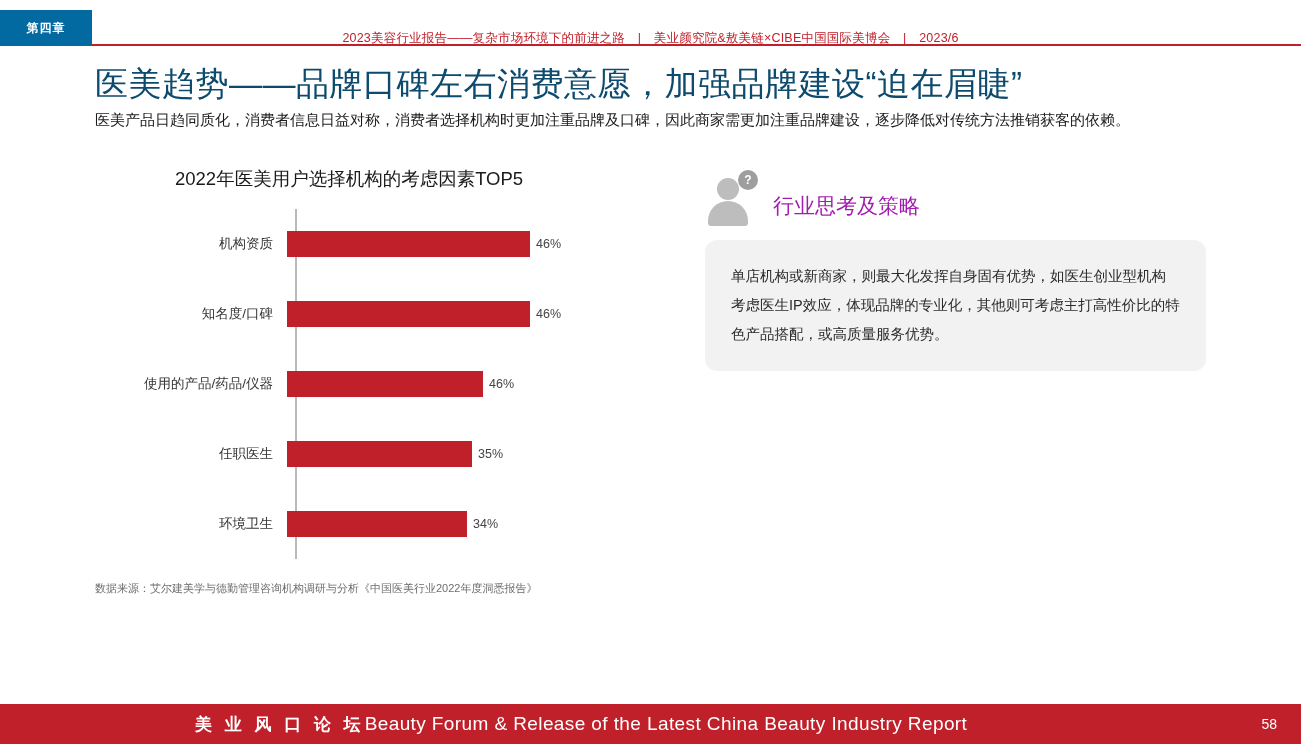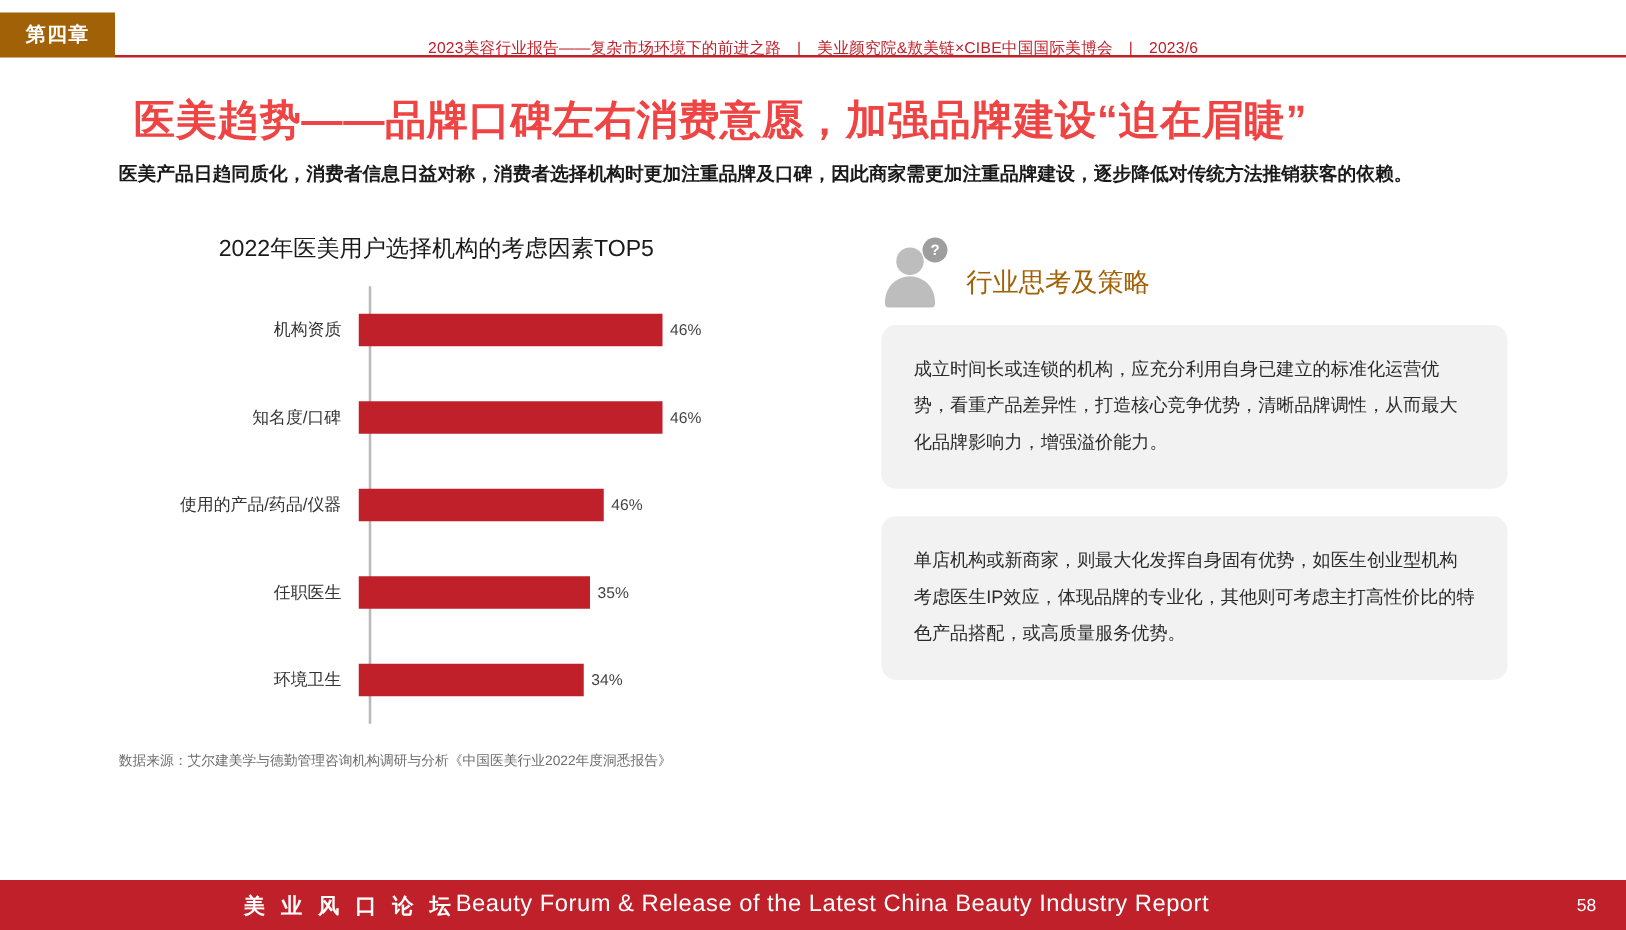--- a/index.html
+++ b/index.html
@@ -20,23 +20,23 @@
   .header {
     position: relative;
     height: 56px;
   }
   .chapter-tag {
     position: absolute;
     left: 0;
     top: 10px;
     width: 92px;
     height: 36px;
-    background: #a16207;
+    background: #0369a1;
     color: #ffffff;
-    font-size: 16px;
+    font-size: 12px;
     font-weight: bold;
     display: flex;
     align-items: center;
     justify-content: center;
     letter-spacing: 1px;
   }
   .header-rule {
     position: absolute;
     left: 92px;
     right: 0;
@@ -58,30 +58,30 @@
     padding: 0 9px;
     color: #c0202a;
   }
 
   
   .title-wrap {
     padding: 8px 95px 0 95px;
   }
   .main-title {
     font-size: 33px;
-    font-weight: bold;
+    font-weight: normal;
     line-height: 1.22;
     letter-spacing: 0.5px;
-    color: #ef4444;
-    margin: 12px;
+    color: #0c4a6e;
+    margin: 0;
   }
   .sub-desc {
     margin: 4px 0 0 0;
     font-size: 15px;
-    font-weight: bold;
+    font-weight: normal;
     line-height: 1.55;
     color: #1a1a1a;
     max-width: 1120px;
   }
 
   
   .content {
     position: relative;
     margin-top: 34px;
     display: flex;
@@ -194,21 +194,21 @@
     border-radius: 50%;
     background: #9e9e9e;
     color: #ffffff;
     font-size: 12px;
     line-height: 20px;
     text-align: center;
     font-weight: bold;
   }
   .insight-title {
     font-size: 21px;
-    color: #a16207;
+    color: #a21caf;
     margin-left: 10px;
     padding-bottom: 6px;
   }
   .insight-card {
     background: #f2f2f2;
     border-radius: 12px;
     padding: 22px 26px;
     font-size: 14.5px;
     line-height: 2.0;
     color: #2b2b2b;
@@ -318,21 +318,20 @@
   <div class="insight-block">
     <div class="insight-head">
       <div class="person-icon">
         <div class="head"></div>
         <div class="body"></div>
         <div class="qmark">?</div>
       </div>
       <div class="insight-title">行业思考及策略</div>
     </div>
 
-    <div class="insight-card">成立时间长或连锁的机构，应充分利用自身已建立的标准化运营优势，看重产品差异性，打造核心竞争优势，清晰品牌调性，从而最大化品牌影响力，增强溢价能力。</div>
     <div class="insight-card">单店机构或新商家，则最大化发挥自身固有优势，如医生创业型机构考虑医生IP效应，体现品牌的专业化，其他则可考虑主打高性价比的特色产品搭配，或高质量服务优势。</div>
   </div>
 </div>
 
 <div class="footer">
   <div class="footer-cn">美 业 风 口 论 坛</div>
   <div class="footer-en">Beauty Forum &amp; Release of the Latest China Beauty Industry Report</div>
   <div class="footer-page">58</div>
 </div>
 

